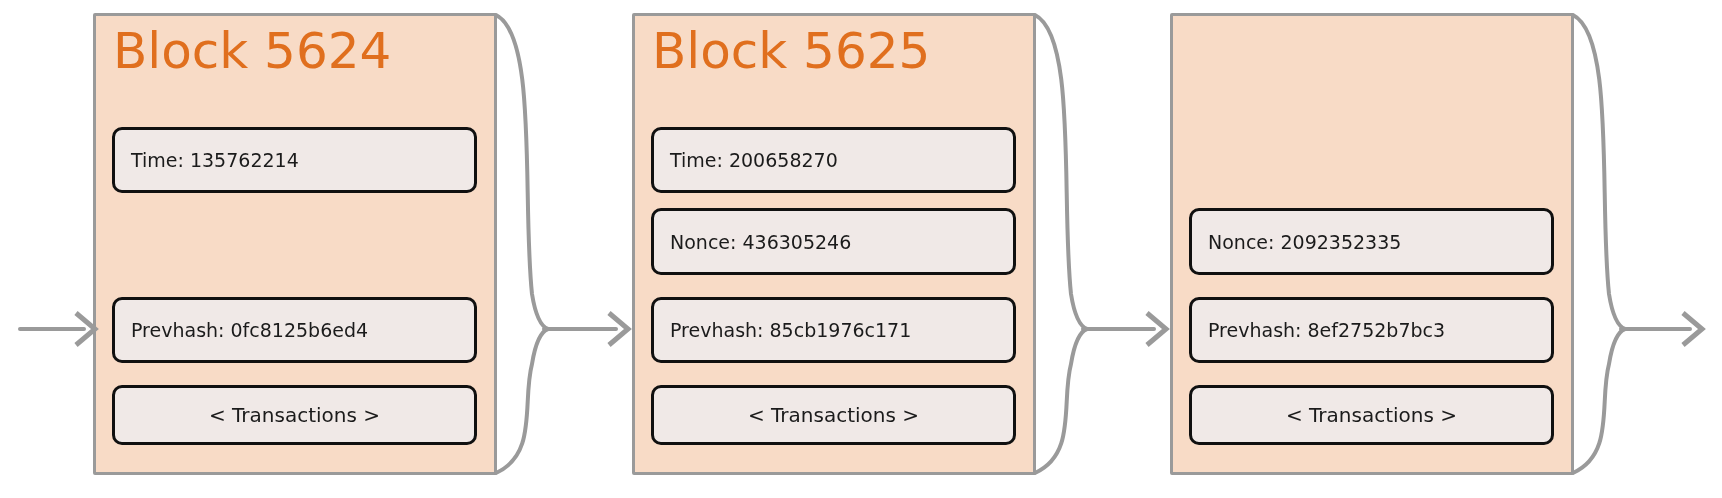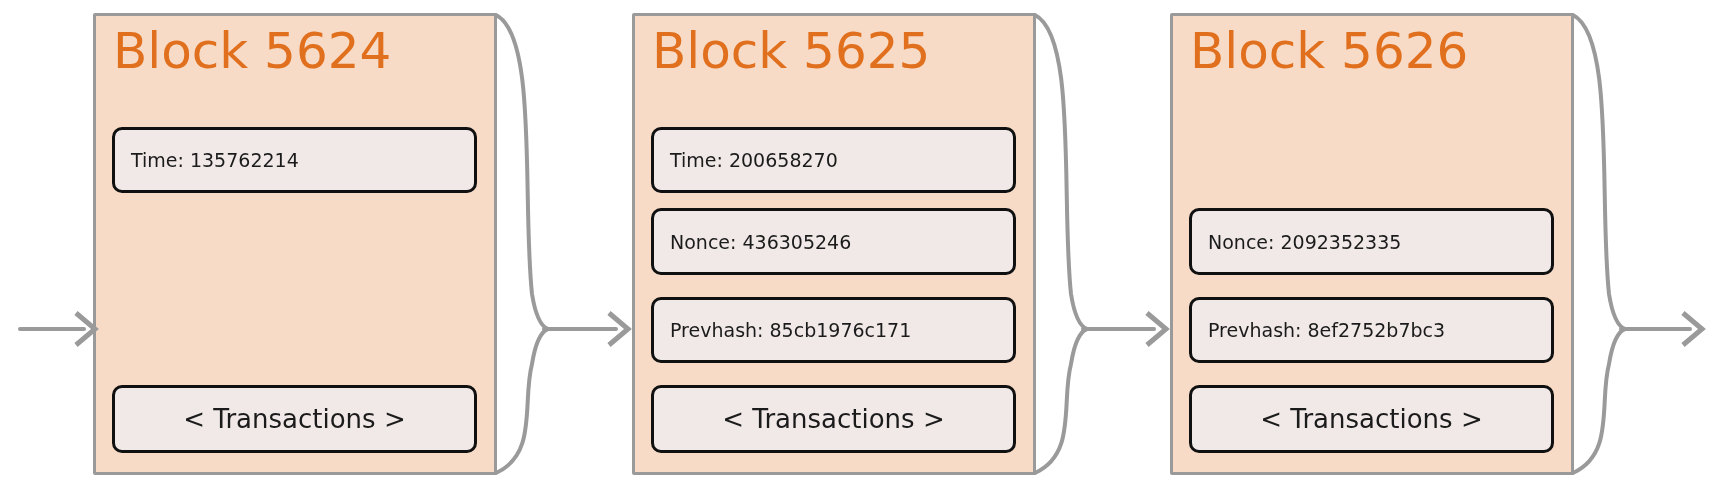--- a/index.html
+++ b/index.html
@@ -49,24 +49,24 @@
     padding-left: 16px;
     font-size: 19px;
     color: var(--field-text, #1b1b1b);
     white-space: nowrap;
   }
   .field-time { top: 111px; }
   .field-nonce { top: 192px; height: 67px; }
   .field-prevhash { top: 281px; }
   .field-transactions {
     top: 369px;
-    height: 68px;
+    height: 60px;
     justify-content: center;
     padding-left: 0;
-    font-size: 26px;
+    font-size: 20px;
   }
   .connector-layer {
     position: absolute;
     left: 0;
     top: 0;
     width: 1722px;
     height: 498px;
     pointer-events: none;
   }
   .conn {
@@ -83,33 +83,33 @@
   }
 </style>
 </head>
 <body>
 
 <div class="canvas">
 
   <div class="block block-1">
     <div class="block-title">Block 5624</div>
     <div class="field field-time">Time: 135762214</div>
+    <div class="field field-prevhash">Prevhash: 0fc8125b6ed4</div>
     <div class="field field-transactions">&lt; Transactions &gt;</div>
   </div>
 
   <div class="block block-2">
     <div class="block-title">Block 5625</div>
     <div class="field field-time">Time: 200658270</div>
     <div class="field field-nonce">Nonce: 436305246</div>
     <div class="field field-prevhash">Prevhash: 85cb1976c171</div>
     <div class="field field-transactions">&lt; Transactions &gt;</div>
   </div>
 
   <div class="block block-3">
-    <div class="block-title">Block 5626</div>
     <div class="field field-nonce">Nonce: 2092352335</div>
     <div class="field field-prevhash">Prevhash: 8ef2752b7bc3</div>
     <div class="field field-transactions">&lt; Transactions &gt;</div>
   </div>
 
   <svg class="connector-layer" viewBox="0 0 1722 498" xmlns="http://www.w3.org/2000/svg">
 
     <g>
       <path class="conn" d="M20 329 H84"></path>
       <path class="conn-head" d="M76 313 L95 329 L76 345"></path>

